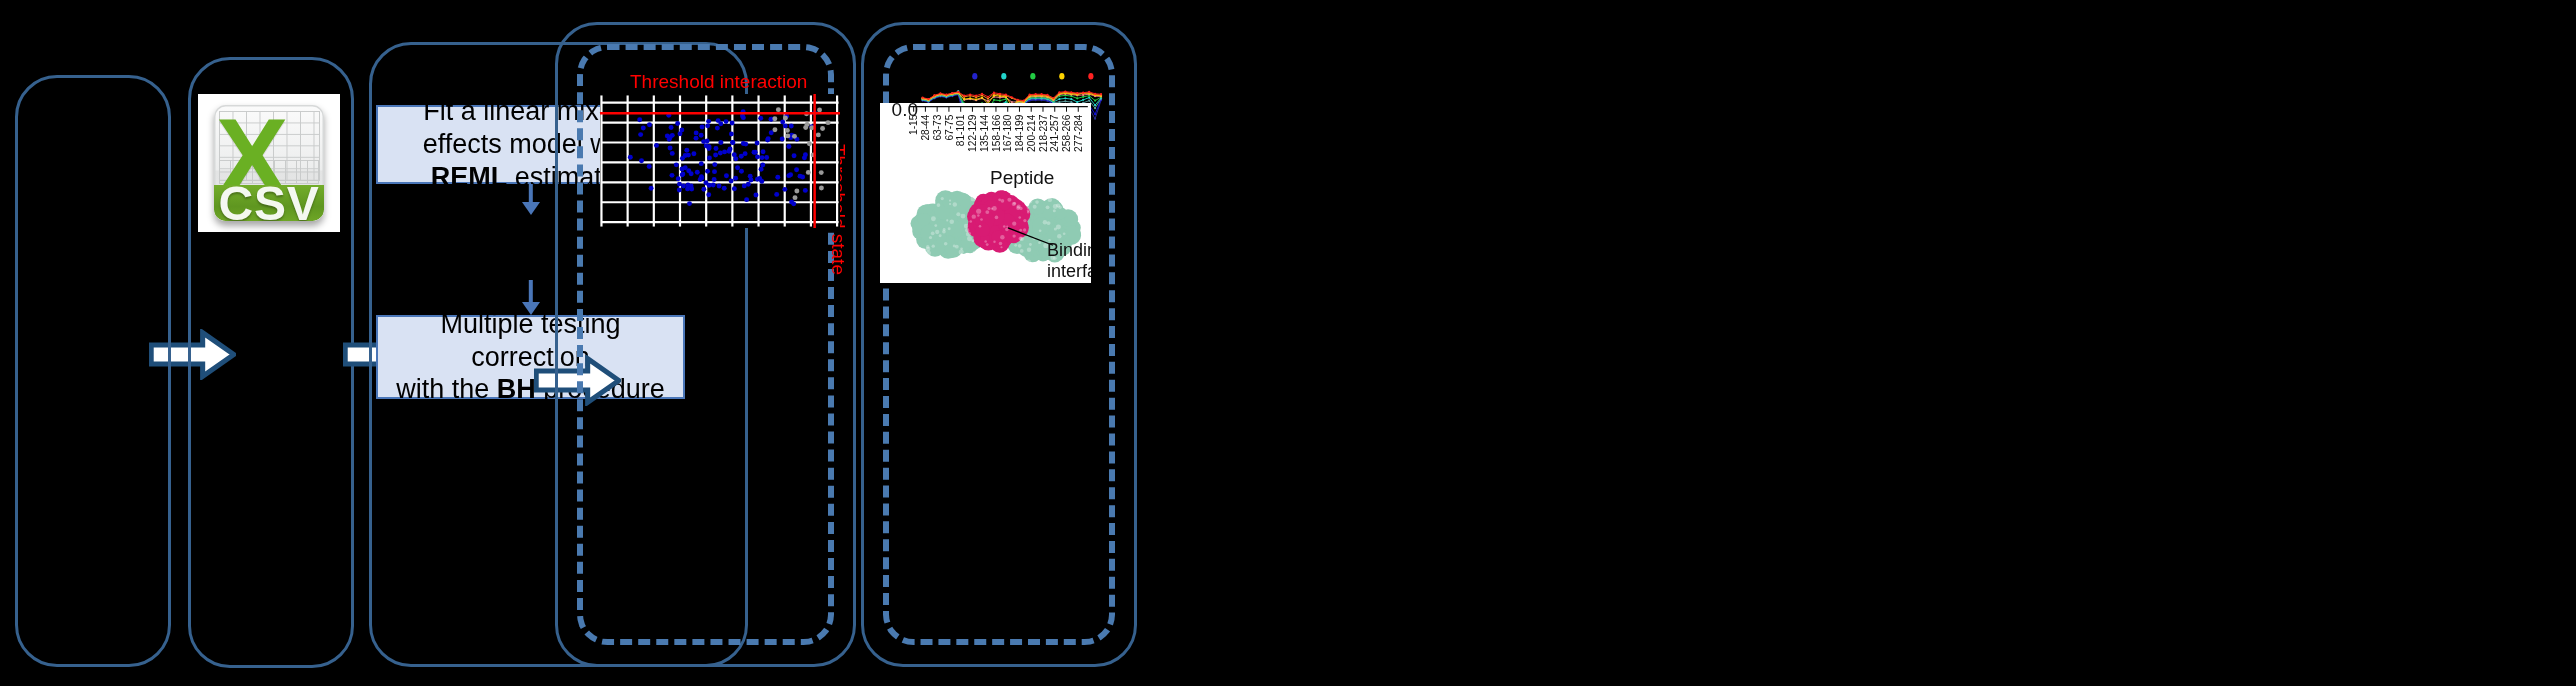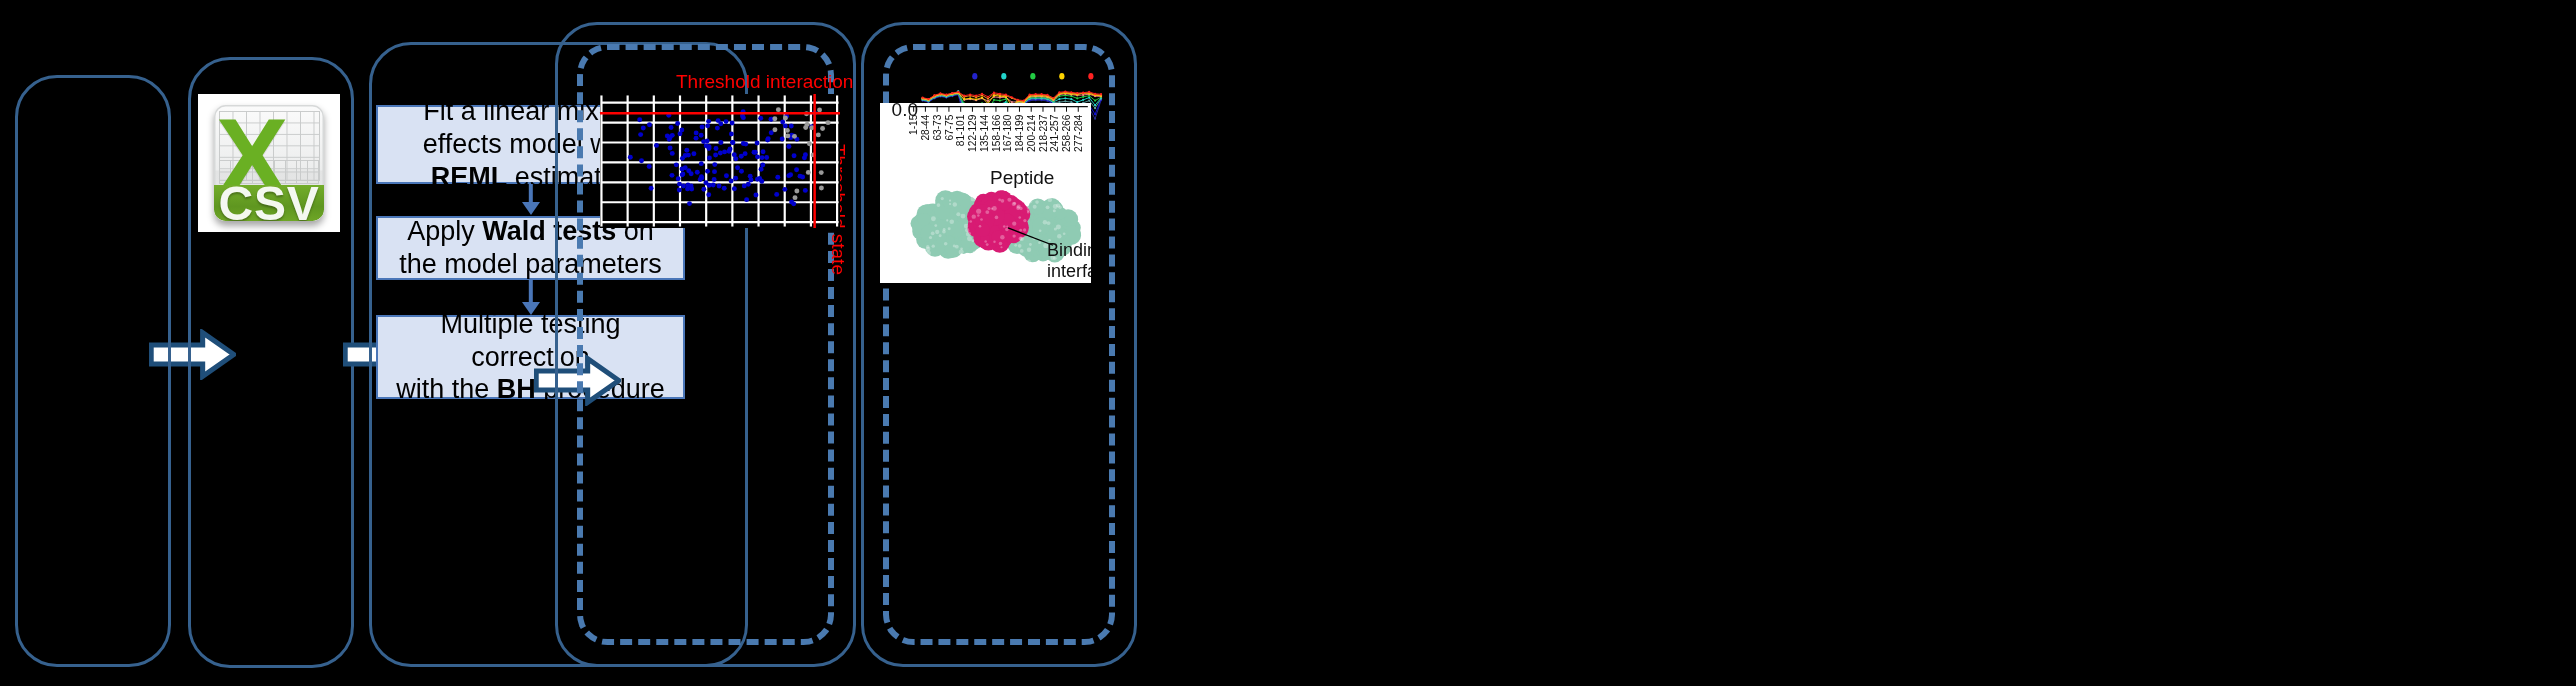--- a/index.html
+++ b/index.html
@@ -183,46 +183,41 @@
     <div>
       Fit a linear mixed-<br>effects model with<br><b>REML</b> estimates
     </div>
   </div>
 
   <div class="down-arrow" style="left:526px; top:184px; height:30.5px;">
     <div class="shaft"></div>
     <div class="head"></div>
   </div>
 
-  <div class="procbox" style="left:376px; top:216px; width:309px; height:64px;">
-    <div>
-      Apply <b>Wald tests</b> on<br>the model parameters
-    </div>
-  </div>
 
   <div class="down-arrow" style="left:526px; top:280px; height:35px;">
     <div class="shaft"></div>
     <div class="head"></div>
   </div>
 
   <div class="procbox" style="left:376px; top:315px; width:309px; height:84px;">
     <div>
       Multiple testing<br>correction<br>with the <b>BH</b> procedure
     </div>
   </div>
 
   <div class="block-arrow" style="left:534px; top:355px; width:87px; height:51px;">
     <svg viewBox="0 0 120 70" preserveAspectRatio="none">
       <polygon points="3,22 74,22 74,5 117,35 74,65 74,48 3,48" fill="#ffffff" stroke="#1f4e79" stroke-width="7"></polygon>
     </svg>
   </div>
 
   <div class="panel dashed-inner" id="panel-scatter" style="left:555px; top:22px; width:301px; height:645px;"></div>
 
-  <div class="plot-title" style="left:676px; top:71px;">Threshold interaction</div>
+  <div class="plot-title" style="left:630px; top:71px;">Threshold interaction</div>
 
   <div class="plot-title-v" style="left:849px; top:144px;">Threshold state</div>
 
   <div class="scatter-wrap" style="left:600px; top:94px; width:240px; height:134px;">
     <svg viewBox="0 0 330 185" preserveAspectRatio="none" id="scatter-svg">
         <rect x="0" y="0" width="330" height="185" fill="#000000"></rect>
         <line x1="2" y1="2" x2="2" y2="183" stroke="#ffffff" stroke-width="3"></line>
         <line x1="38" y1="2" x2="38" y2="183" stroke="#ffffff" stroke-width="3"></line>
         <line x1="74" y1="2" x2="74" y2="183" stroke="#ffffff" stroke-width="3"></line>
         <line x1="110" y1="2" x2="110" y2="183" stroke="#ffffff" stroke-width="3"></line>

